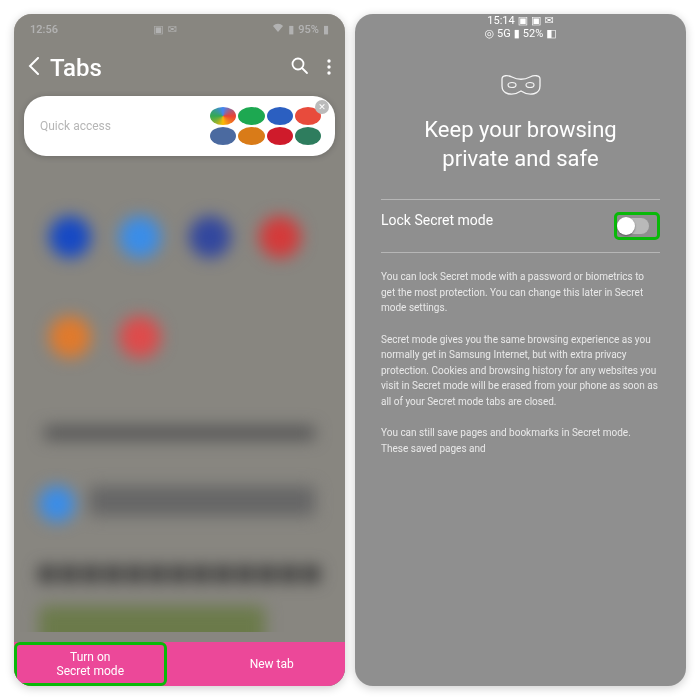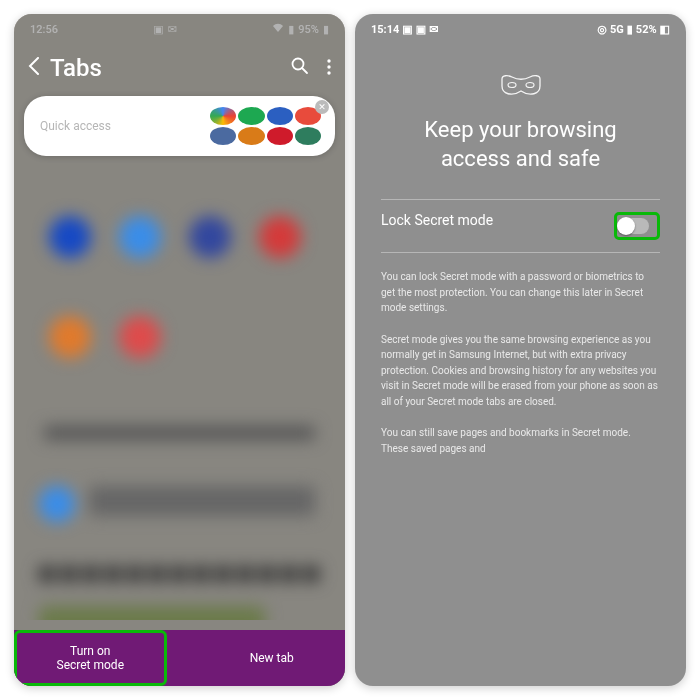--- a/index.html
+++ b/index.html
@@ -41,29 +41,29 @@
     .b4{width:42px;height:42px;background:#d43a3a;top:50px;left:245px}
     .b5{width:42px;height:42px;background:#e07a2c;top:150px;left:35px}
     .b6{width:42px;height:42px;background:#de4b4b;top:150px;left:105px;border-radius:10px}
     .b7{position:absolute;top:260px;left:30px;right:30px;height:14px;background:#555;border-radius:4px}
     .b8{position:absolute;top:320px;left:25px;width:36px;height:36px;background:#3a8de8;border-radius:50%}
     .b9{position:absolute;top:320px;left:75px;right:30px;height:30px;background:#666;border-radius:4px}
     .b10{position:absolute;top:400px;left:25px;right:25px;height:16px;
          background:repeating-linear-gradient(90deg,#333 0 16px,transparent 16px 22px);border-radius:3px}
     .b11{position:absolute;top:440px;left:25px;right:80px;height:50px;background:#6b7a4a;border-radius:6px}
 
-    .left .bottom-bar { height:56px; background:#701a75; display:flex; border-radius:0;gap:32px;}
+    .left .bottom-bar { height:44px; background:#ec4899; display:flex; border-radius:0;gap:32px;}
     .left .bbtn { flex:1; display:flex; flex-direction:column; align-items:center; justify-content:center;
                   color:#fff; font-size:12px; line-height:1.2; text-align:center;}
     .left .green-box { border:3px solid #09b909; border-radius:6px;}
 
     
     .right { background:#8f8f8f; }
-    .right .status-bar { height: 30px; display: flex; align-items: center; justify-content: space-between;
-                         padding: 0 16px; color: #fff; font-size: 11px; font-weight: 700;}
+    .right .status-bar { height: 30px; display: flex; align-items: center; justify-content: flex-start;
+                         padding: 0 16px; color: #fff; font-size: 11px; font-weight: 400; flex-direction: column;}
     .right .content2 { flex:1; display:flex; flex-direction:column; padding: 30px 26px 16px; color:#fff;}
     .right .mask { align-self:center; margin-bottom:12px; opacity:.9;}
     .right .heading { font-size:22px; font-weight:400; text-align:center; line-height:1.3;
                       margin:2px 10px 26px;}
     .right hr { border:none; border-top:1px solid rgba(255,255,255,.35);}
     .right .row { display:flex; align-items:flex-start; justify-content:space-between; padding:12px 0;}
     .right .row .label { font-size:14px;}
     .right .toggle-wrap { width:46px; height:28px; display:flex; align-items:center; justify-content:flex-start;
                           border:3px solid #09b909; border-radius:5px; padding:2px;}
     .right .toggle { width:30px; height:16px; background:#b9b9b9; border-radius:10px; position:relative;}
@@ -182,21 +182,21 @@
   </div>
 
   <div class="content2">
     <span class="mask">
       <svg width="42" height="24" viewBox="0 0 42 24">
         <path d="M2 5 C2 1 8 1 12 3 C18 6 24 6 30 3 C34 1 40 1 40 5 L40 12 C40 20 30 23 21 17 C12 23 2 20 2 12 Z" fill="none" stroke="#fff" stroke-width="1.3"></path>
         <ellipse cx="12" cy="11" rx="4" ry="2.5" fill="none" stroke="#fff" stroke-width="1.2"></ellipse>
         <ellipse cx="30" cy="11" rx="4" ry="2.5" fill="none" stroke="#fff" stroke-width="1.2"></ellipse>
       </svg>
     </span>
-    <div class="heading">Keep your browsing access and safe</div>
+    <div class="heading">Keep your browsing private and safe</div>
 
     <hr>
     <div class="row">
       <span class="label">Lock Secret mode</span>
       <span class="toggle-wrap">
         <span class="toggle">
           <span class="knob"></span>
         </span>
       </span>
     </div>

